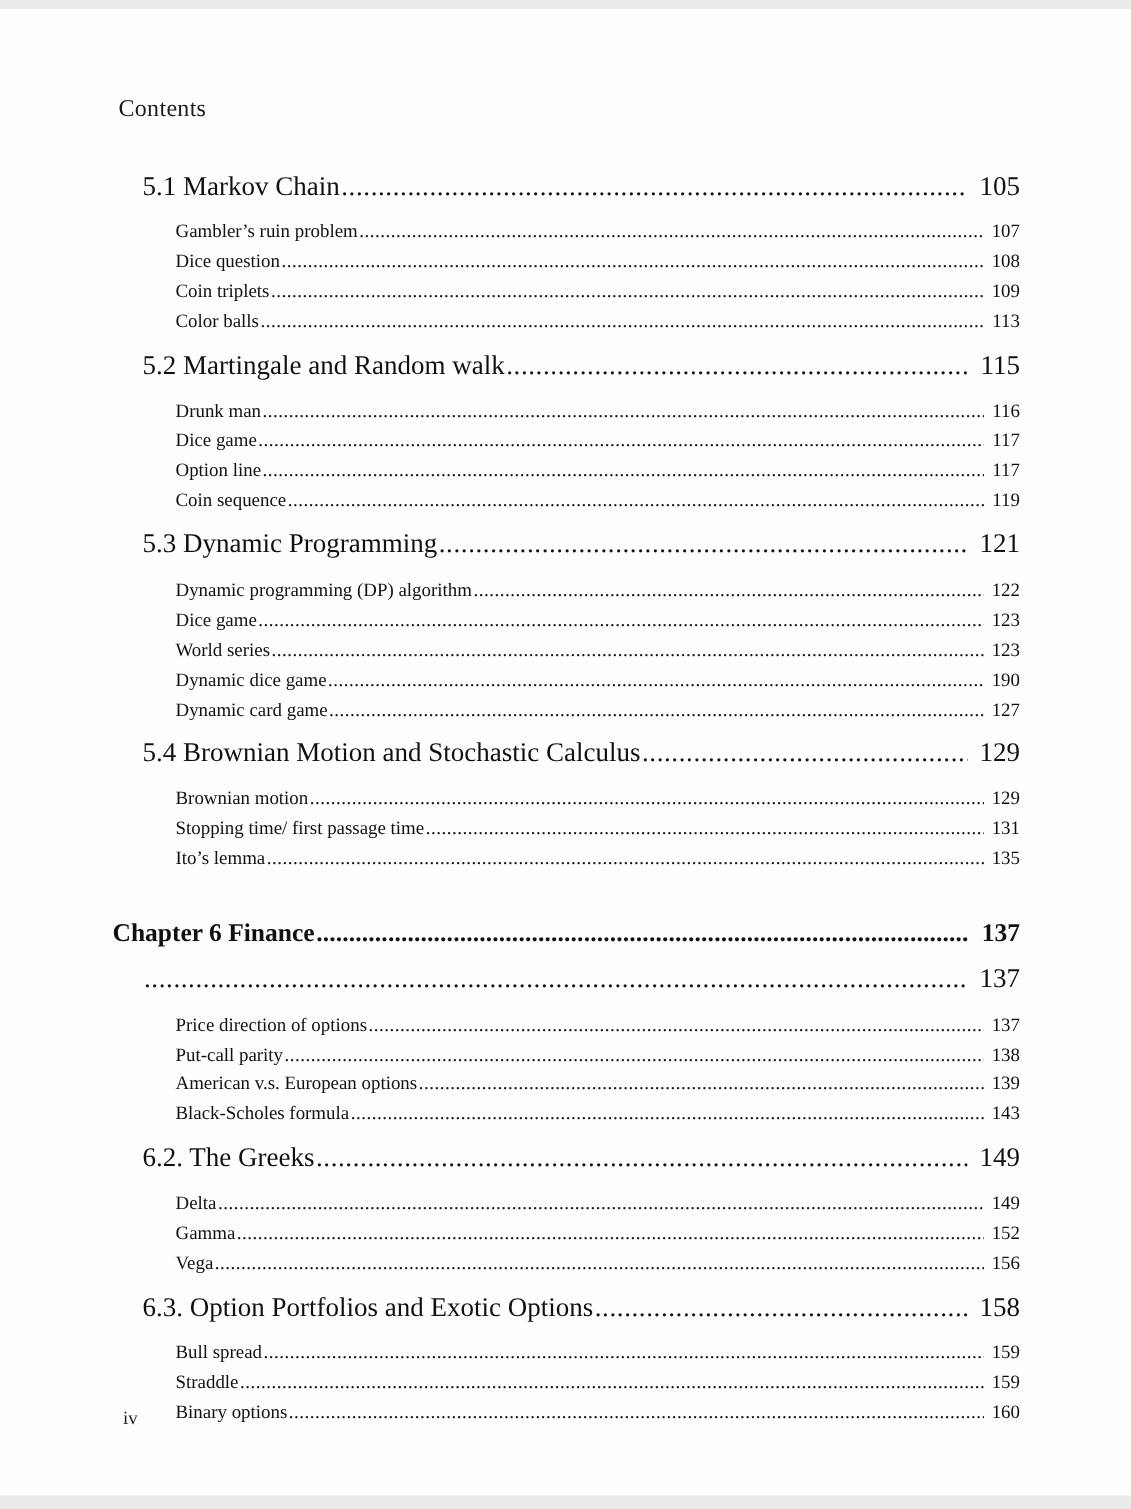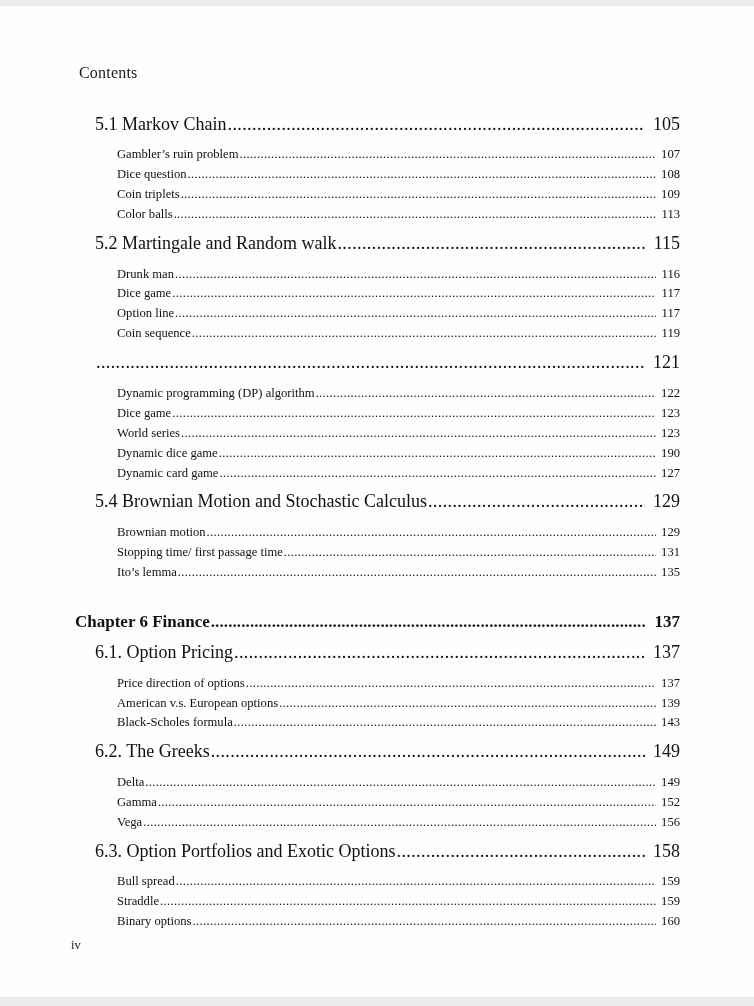--- a/index.html
+++ b/index.html
@@ -92,21 +92,21 @@
     line-height: 1.5;
   }
   .lvl-chapter .leader::after { letter-spacing: 0.1px; }
   .lvl-chapter .pageno { min-width: 33px; }
 
   .grp-gap-small { height: 7px; }
   .chapter-block { margin-top: 26px; }
 
   .folio {
     position: absolute;
-    left: 71px;
+    left: 82px;
     top: 932px;
     font-size: 12.5px;
     color: #1c1c1c;
   }
 </style>
 </head>
 <body>
 
 <div class="page">
   <div class="page-inner">
@@ -160,20 +160,21 @@
           <span class="label">Option line</span>
           <span class="leader"></span>
           <span class="pageno">117</span>
         </div>
         <div class="toc-row lvl-entry">
           <span class="label">Coin sequence</span>
           <span class="leader"></span>
           <span class="pageno">119</span>
         </div>
         <div class="toc-row lvl-section">
+          <span class="label">5.3 Dynamic Programming</span>
           <span class="leader"></span>
           <span class="pageno">121</span>
         </div>
         <div class="grp-gap-small"></div>
         <div class="toc-row lvl-entry">
           <span class="label">Dynamic programming (DP) algorithm</span>
           <span class="leader"></span>
           <span class="pageno">122</span>
         </div>
         <div class="toc-row lvl-entry">
@@ -218,29 +219,33 @@
           <span class="pageno">135</span>
         </div>
         <div class="chapter-block">
           <div class="toc-row lvl-chapter">
             <span class="label">Chapter 6 Finance</span>
             <span class="leader"></span>
             <span class="pageno">137</span>
           </div>
         </div>
         <div class="toc-row lvl-section">
-          <span class="label">6.1. Option Pricing</span>
           <span class="leader"></span>
           <span class="pageno">137</span>
         </div>
         <div class="grp-gap-small"></div>
         <div class="toc-row lvl-entry">
           <span class="label">Price direction of options</span>
           <span class="leader"></span>
           <span class="pageno">137</span>
+        </div>
+        <div class="toc-row lvl-entry">
+          <span class="label">Put-call parity</span>
+          <span class="leader"></span>
+          <span class="pageno">138</span>
         </div>
         <div class="toc-row lvl-entry">
           <span class="label">American v.s. European options</span>
           <span class="leader"></span>
           <span class="pageno">139</span>
         </div>
         <div class="toc-row lvl-entry">
           <span class="label">Black-Scholes formula</span>
           <span class="leader"></span>
           <span class="pageno">143</span>

